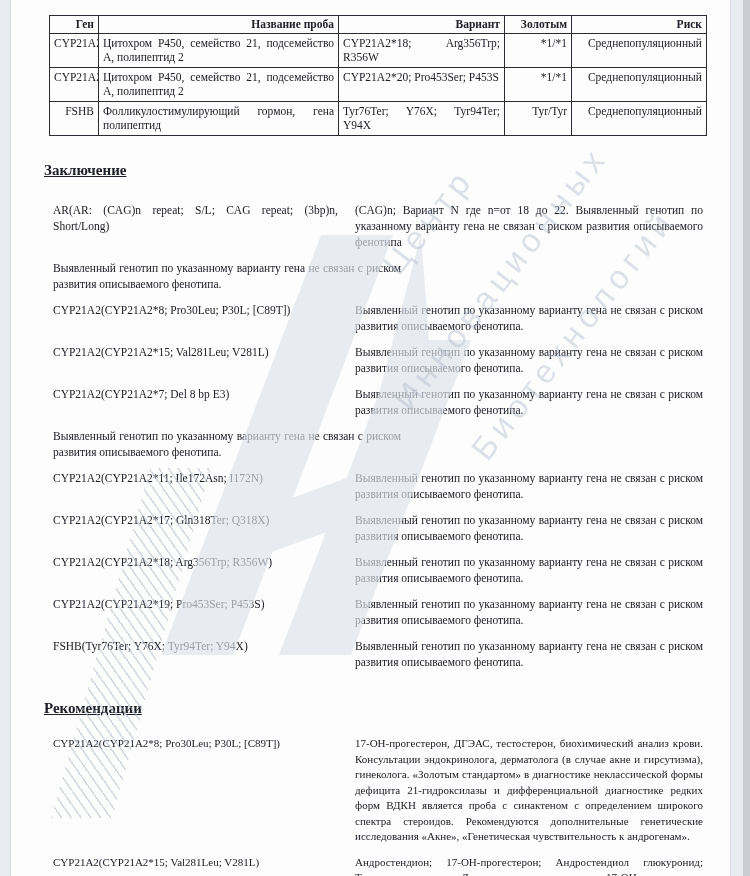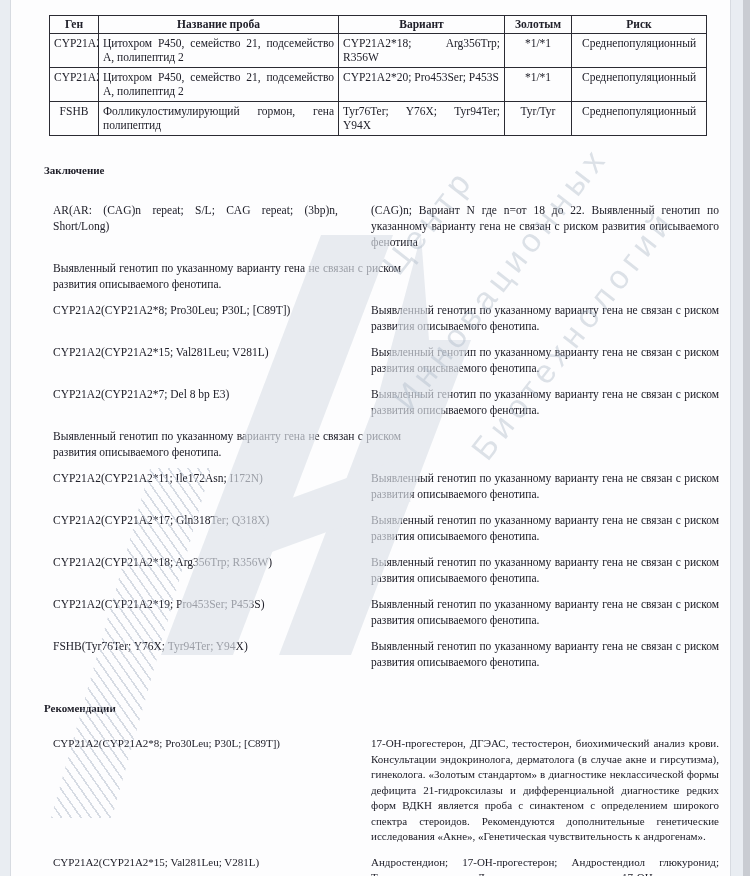--- a/index.html
+++ b/index.html
@@ -31,32 +31,32 @@
     font-family:"Liberation Sans", sans-serif;
     font-size:33px;letter-spacing:6px;line-height:92px;
     color:rgba(170,182,198,.40);text-align:center;white-space:nowrap;
   }
   
   table.gene-table{
     border-collapse:collapse;width:657px;table-layout:fixed;
     font-size:11.5px;line-height:14px;
   }
   .gene-table th,.gene-table td{
-    border:1px solid #2b2b33;vertical-align:top;text-align:center;
+    border:1px solid #2b2b33;vertical-align:top;text-align:right;
     padding:2px 4px 3px 4px;overflow:hidden;
   }
   .gene-table th{font-weight:bold;padding-top:1px;padding-bottom:2px;}
   .gene-table td.j{text-align:justify;}
   
   .section-h{
-    font-weight:bold;font-size:11px;margin:26px 0 0 -5px;line-height:16px;
+    font-weight:bold;font-size:15px;margin:26px 0 0 -5px;line-height:16px;text-decoration:underline;
   }
   .items{margin-top:24px;}
   .item{
-    display:flex;gap:33px;margin:0 0 10px 4px;
+    display:flex;gap:17px;margin:0 0 10px 4px;
     font-size:11.5px;line-height:16px;
   }
   .item .gene{width:285px;text-align:justify;flex:none;}
   .item .desc{width:348px;text-align:justify;flex:none;}
   .rec-items{margin-top:20px;}
   .rec-items .item{font-size:11px;line-height:15.5px;}
   .rec-h{margin-top:30px;}
   
   .scroll-track{
     position:absolute;right:0;top:0;width:7px;height:876px;

